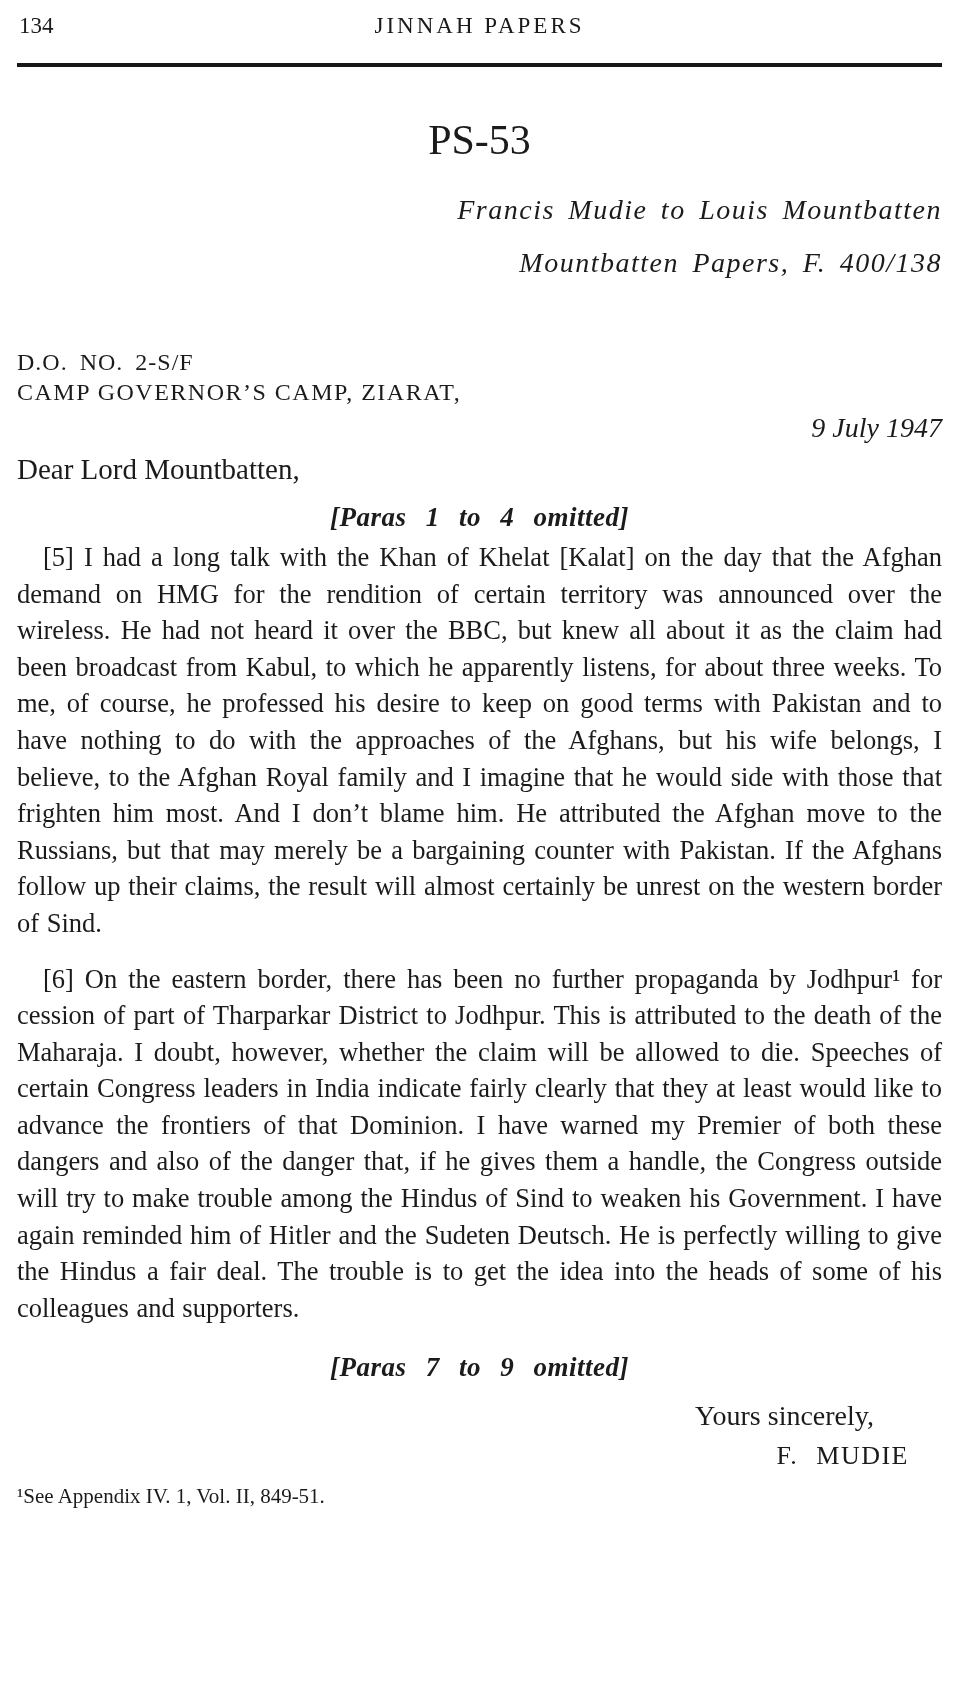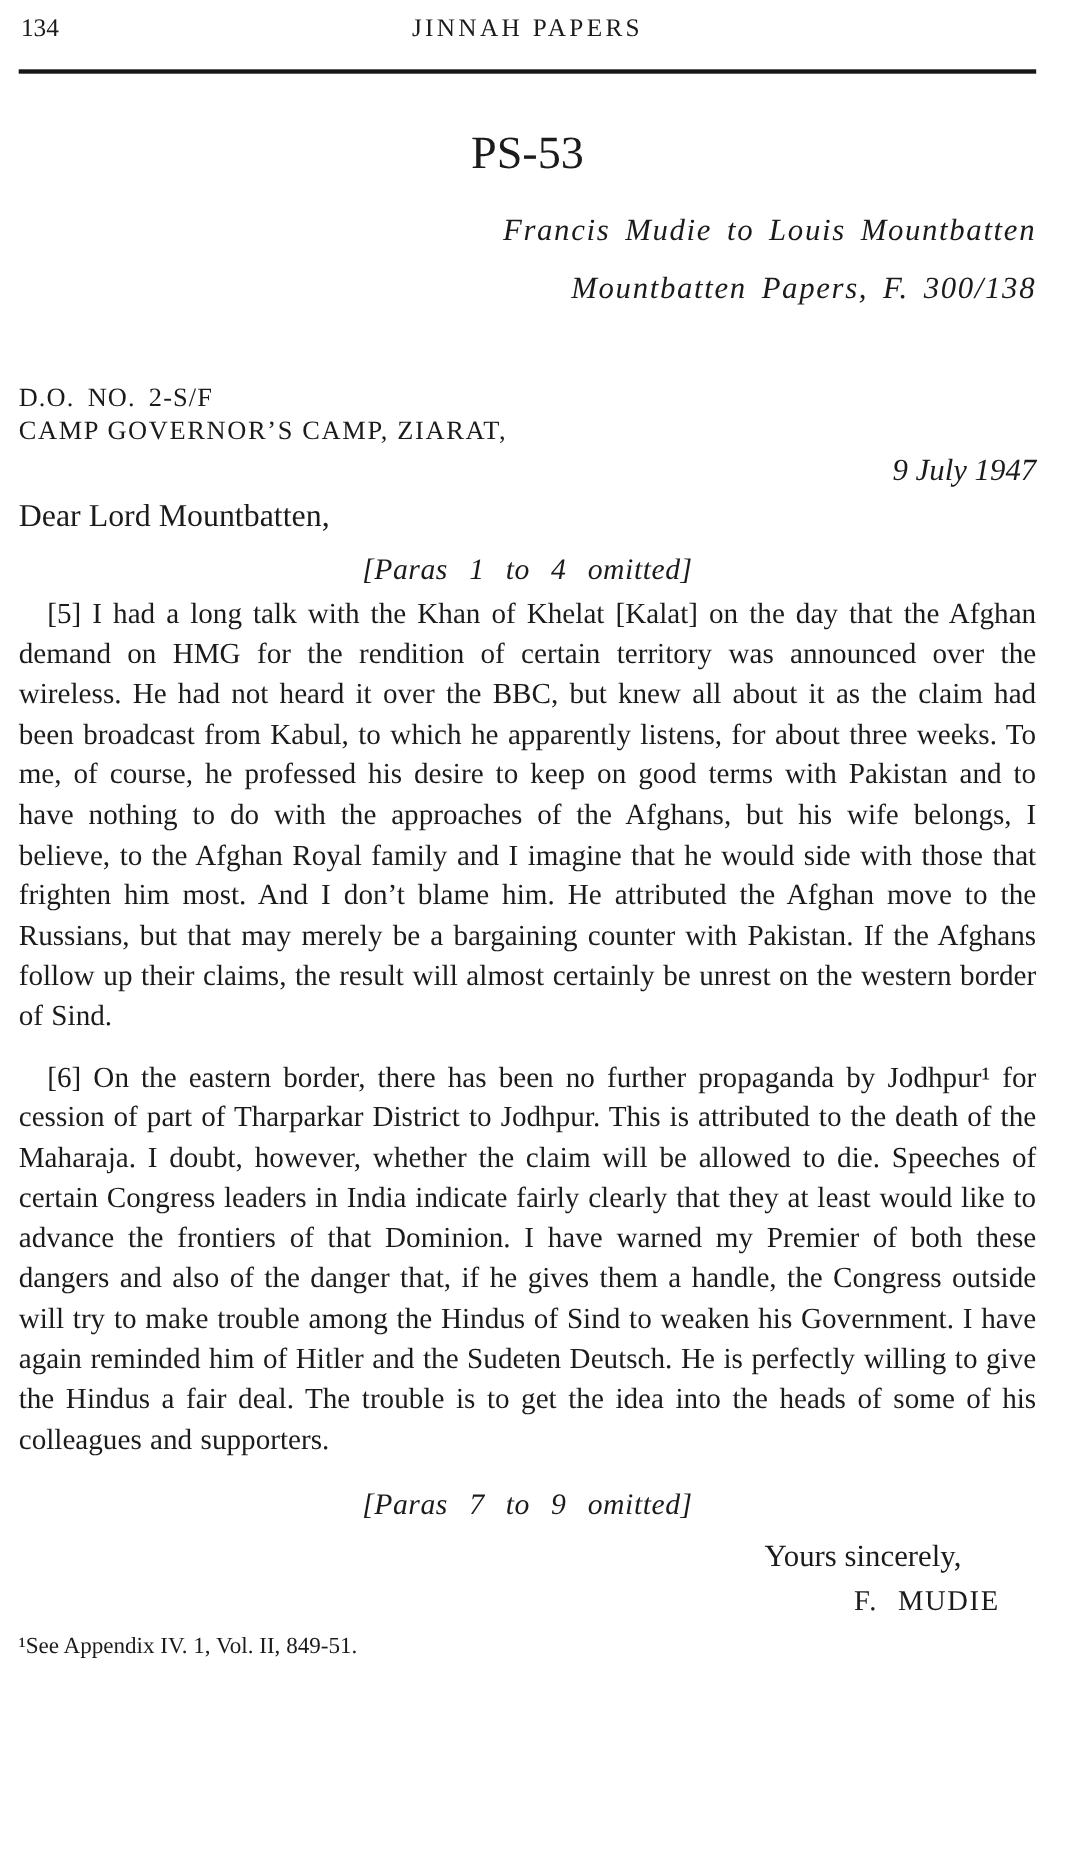--- a/index.html
+++ b/index.html
@@ -87,20 +87,21 @@
     line-height: 1.3;
   }
   .omitted {
     text-align: center;
     font-style: italic;
     font-size: 27px;
     word-spacing: 12px;
     letter-spacing: 0.5px;
     margin-top: 11px;
     line-height: 1.3;
+    font-weight: bold;
   }
   .body-para {
     margin: 4px 0 0 0;
     text-align: justify;
     font-size: 26.5px;
     line-height: 36.6px;
     text-indent: 26px;
     word-spacing: 1px;
   }
   .para-6 { margin-top: 19px; }
@@ -135,21 +136,21 @@
   <header class="page-header">
     <span class="page-number">134</span>
     <span class="running-title">JINNAH PAPERS</span>
   </header>
 
   <div class="rule"></div>
 
   <h1 class="doc-id">PS-53</h1>
 
   <div class="doc-title">Francis Mudie to Louis Mountbatten</div>
-  <div class="doc-source">Mountbatten Papers, F. 300/138</div>
+  <div class="doc-source">Mountbatten Papers, F. 400/138</div>
 
   <div class="dateline-row">
     <span class="ref-no">D.O. NO. 2-S/F</span>
     <span class="place">CAMP GOVERNOR’S CAMP, ZIARAT,</span>
   </div>
   <div class="date">9 July 1947</div>
 
   <div class="salutation">Dear Lord Mountbatten,</div>
 
   <div class="omitted">[Paras 1 to 4 omitted]</div>

